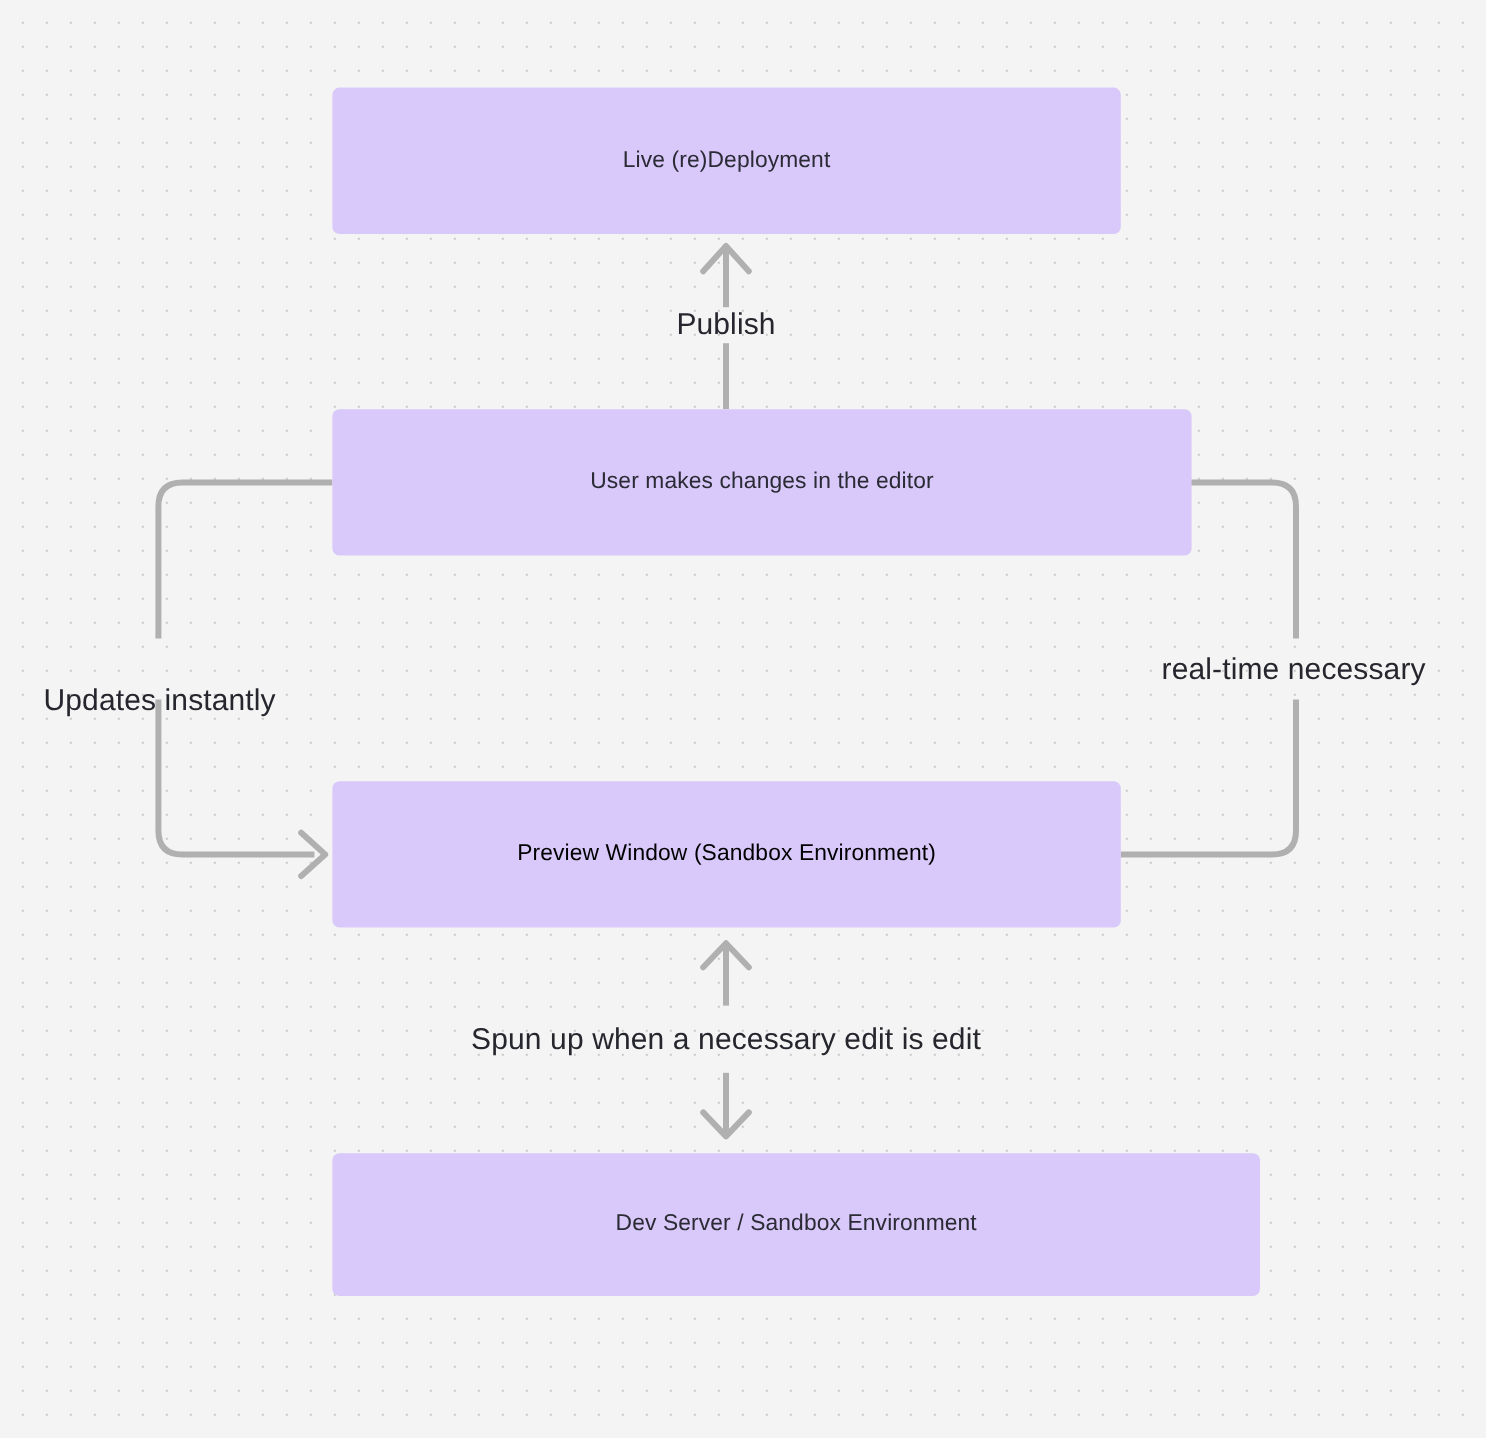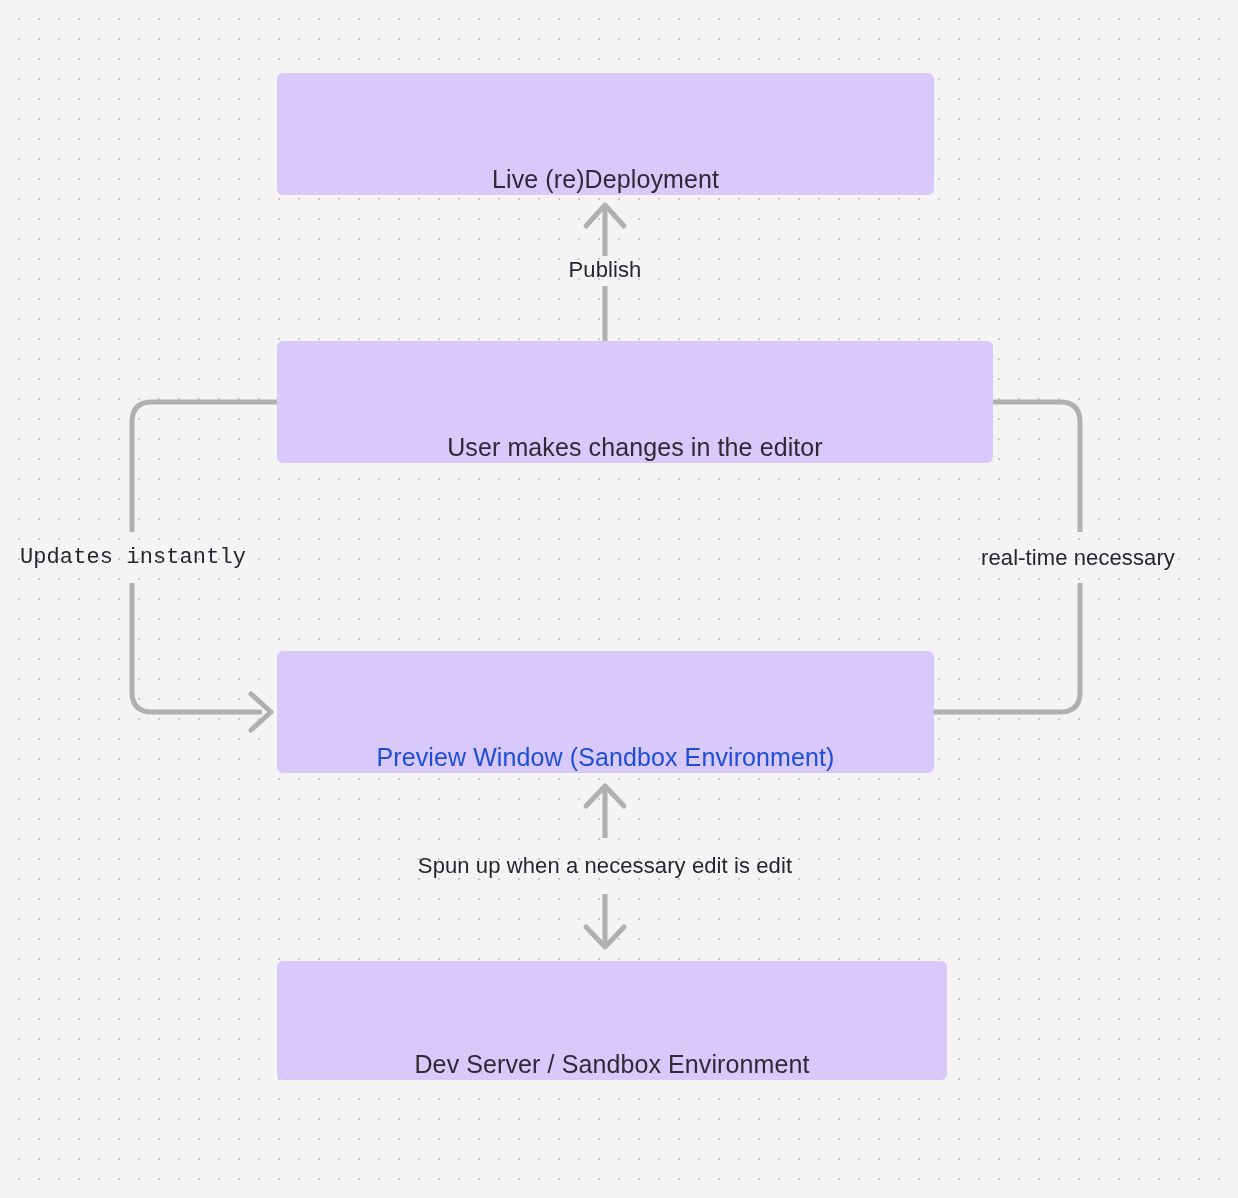--- a/index.html
+++ b/index.html
@@ -28,33 +28,33 @@
     width: 1238px;
     height: 1198px;
     pointer-events: none;
   }
   .node {
     position: absolute;
     box-sizing: border-box;
     background: #d9c8fa;
     border-radius: 6px;
     display: flex;
-    align-items: flex-end;
+    align-items: center;
     justify-content: center;
     text-align: center;
     color: #2b2b35;
-    font-size: 25px;
+    font-size: 19px;
     letter-spacing: 0.1px;
     line-height: 1.3;
     padding: 0 14px;
   }
   .edge-label {
     position: absolute;
     color: #26262e;
-    font-size: 22px;
+    font-size: 25px;
     letter-spacing: 0.1px;
     white-space: nowrap;
     transform: translate(-50%, -50%);
     background: transparent;
     line-height: 1.2;
   }
 </style>
 </head>
 <body>
 
@@ -89,29 +89,29 @@
   </svg>
 
   <div class="node" id="node-live-deployment" style="left: 277px; top: 73px; width: 657px; height: 122px; background: rgb(217, 200, 250); color: rgb(43, 43, 53);">
     <span>Live (re)Deployment</span>
   </div>
 
   <div class="node" id="node-user-edits" style="left: 277px; top: 341px; width: 716px; height: 122px; background: rgb(217, 200, 250); color: rgb(43, 43, 53);">
     <span>User makes changes in the editor</span>
   </div>
 
-  <div class="node" id="node-preview-window" style="left: 277px; top: 651px; width: 657px; height: 122px; background: rgb(217, 200, 250); color: #1d4ed8;">
+  <div class="node" id="node-preview-window" style="left: 277px; top: 651px; width: 657px; height: 122px; background: rgb(217, 200, 250); color: #000000;">
     <span>Preview Window (Sandbox Environment)</span>
   </div>
 
-  <div class="node" id="node-dev-server" style="left: 277px; top: 961px; width: 670px; height: 119px; background: rgb(217, 200, 250); color: rgb(43, 43, 53);">
+  <div class="node" id="node-dev-server" style="left: 277px; top: 961px; width: 773px; height: 119px; background: rgb(217, 200, 250); color: rgb(43, 43, 53);">
     <span>Dev Server / Sandbox Environment</span>
   </div>
 
   <div class="edge-label" id="label-publish" style="left: 605px; top: 270px; color: rgb(38, 38, 46);">Publish</div>
 
-  <div class="edge-label" id="label-updates-instantly" style="left: 133px; top: 558px; color: rgb(38, 38, 46); font-family: Liberation Mono, monospace;">Updates instantly</div>
+  <div class="edge-label" id="label-updates-instantly" style="left: 133px; top: 584px; color: rgb(38, 38, 46);">Updates instantly</div>
 
   <div class="edge-label" id="label-real-time-feedback" style="left: 1078px; top: 558px; color: rgb(38, 38, 46);">real-time necessary</div>
 
   <div class="edge-label" id="label-spun-up" style="left: 605px; top: 866px; color: rgb(38, 38, 46);">Spun up when a necessary edit is edit</div>
 
 </div>
 
 </body></html>

